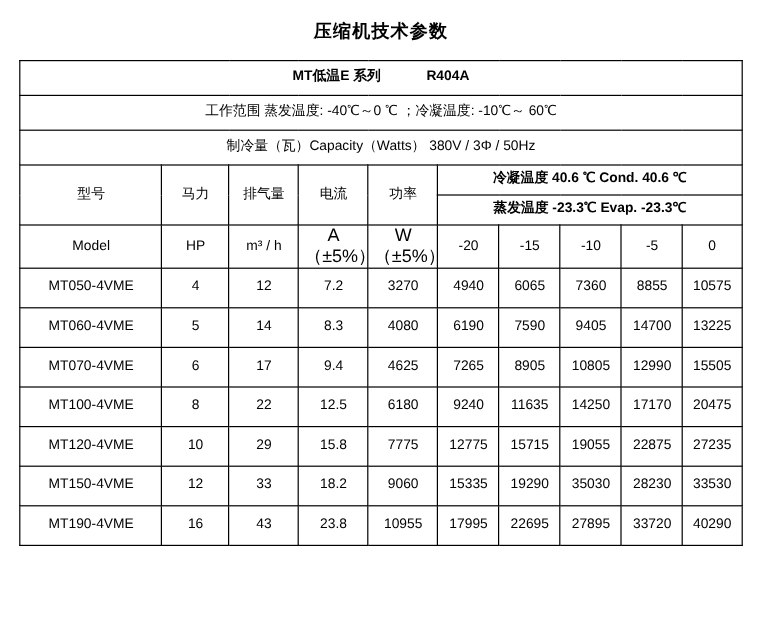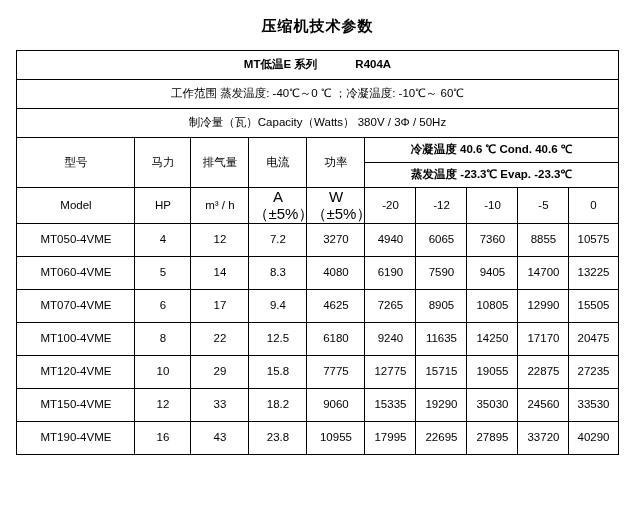--- a/index.html
+++ b/index.html
@@ -119,21 +119,21 @@
         <td colspan="5" class="b">蒸发温度 -23.3℃    Evap. -23.3℃</td>
       </tr>
 
       <tr class="model-cell">
         <td>Model</td>
         <td>HP</td>
         <td>m³ / h</td>
         <td class="unit-sub">A（±5%）</td>
         <td class="unit-sub">W（±5%）</td>
         <td>-20</td>
-        <td>-12</td>
+        <td>-15</td>
         <td>-10</td>
         <td>-5</td>
         <td>0</td>
       </tr>
 
       <tr class="data-row">
         <td class="left">MT050-4VME</td>
         <td>4</td>
         <td>12</td>
         <td>7.2</td>
@@ -194,21 +194,21 @@
       </tr>
       <tr class="data-row">
         <td class="left">MT150-4VME</td>
         <td>12</td>
         <td>33</td>
         <td>18.2</td>
         <td>9060</td>
         <td>15335</td>
         <td>19290</td>
         <td>35030</td>
-        <td>24560</td>
+        <td>28230</td>
         <td>33530</td>
       </tr>
       <tr class="data-row">
         <td class="left">MT190-4VME</td>
         <td>16</td>
         <td>43</td>
         <td>23.8</td>
         <td>10955</td>
         <td>17995</td>
         <td>22695</td>

